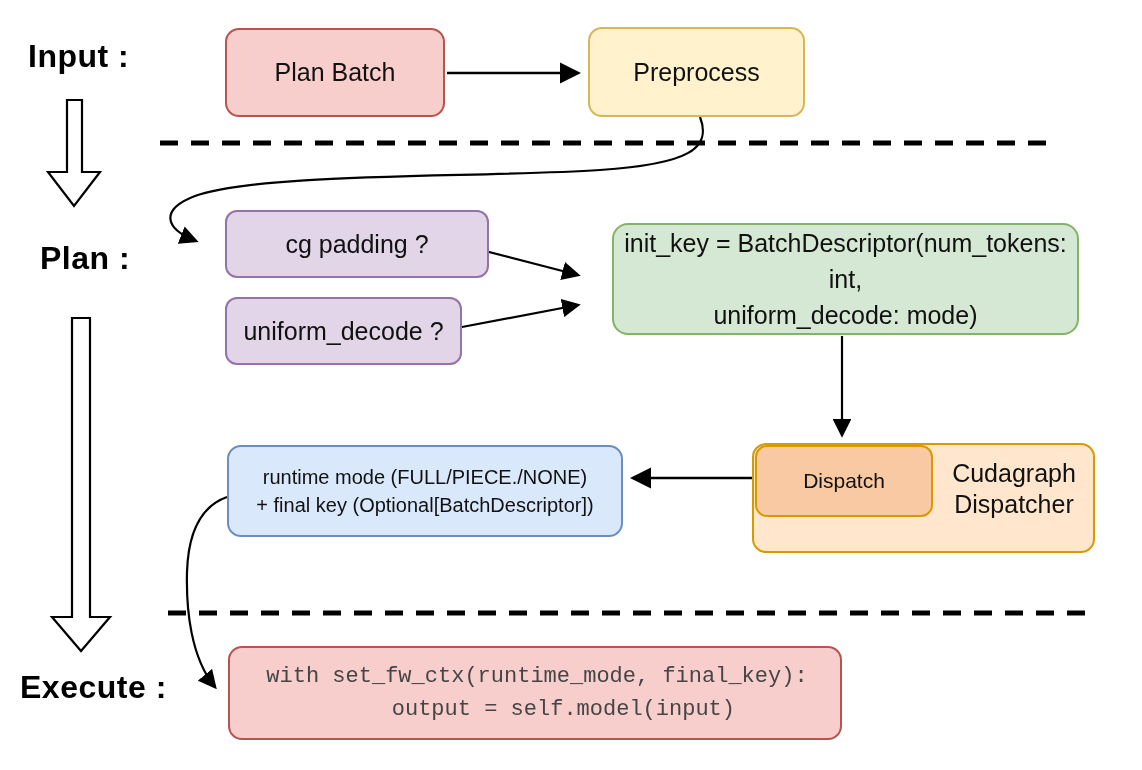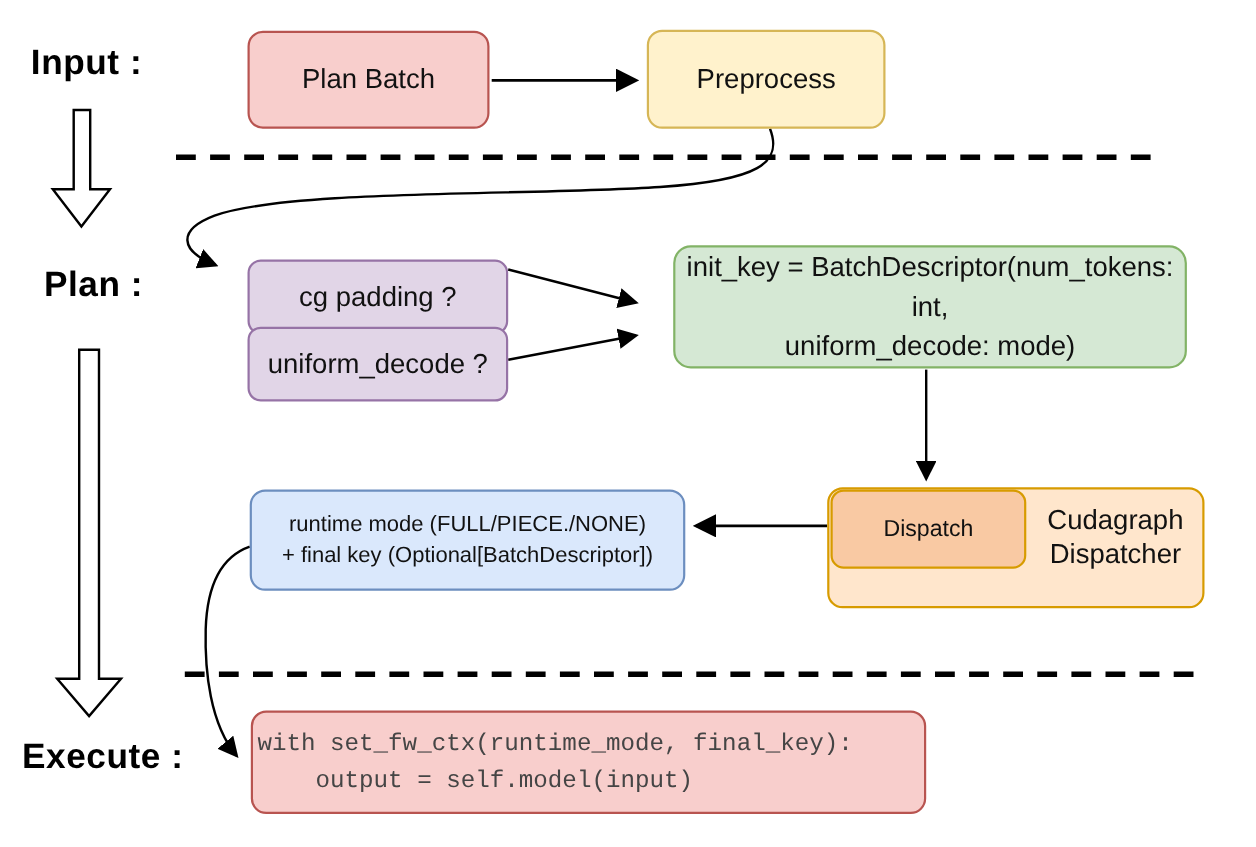--- a/index.html
+++ b/index.html
@@ -68,21 +68,21 @@
   <div class="stage-label" style="left:20px;top:669px;">Execute :</div>
 
   <div class="node red big" style="left:225px;top:28px;width:220px;height:89px;">
     <span>Plan Batch</span>
   </div>
 
   <div class="node yellow big" style="left:588px;top:27px;width:217px;height:90px;">
     <span>Preprocess</span>
   </div>
 
-  <div class="node purple big" style="left:225px;top:210px;width:237px;height:68px;margin-top:26px;">
+  <div class="node purple big" style="left:225px;top:210px;width:264px;height:68px;">
     <span>cg padding ?</span>
   </div>
 
   <div class="node purple big" style="left:225px;top:297px;width:237px;height:68px;">
     <span>uniform_decode ?</span>
   </div>
 
   <div class="node green mid" style="left:586px;top:223px;width:467px;height:112px;">
     <span>init_key = BatchDescriptor(num_tokens: int,</span>
     <span>uniform_decode: mode)</span>
@@ -96,18 +96,18 @@
   <div class="node orange" style="left:752px;top:443px;width:343px;height:110px;"></div>
   <div class="node cud-text" style="left:935px;top:458px;width:158px;z-index:3;">
     <span>Cudagraph</span>
     <span>Dispatcher</span>
   </div>
 
   <div class="node salmon disp-text" style="left:755px;top:445px;width:178px;height:72px;z-index:3;">
     <span>Dispatch</span>
   </div>
 
-  <div class="node red code-box" style="left:228px;top:646px;width:614px;height:94px;">
+  <div class="node red code-box" style="left:228px;top:646px;width:614px;height:94px;align-items:center;">
     <span class="code-line">with set_fw_ctx(runtime_mode, final_key):</span>
     <span class="code-line">    output = self.model(input)</span>
   </div>
 
 </div>
 
 </body></html>

